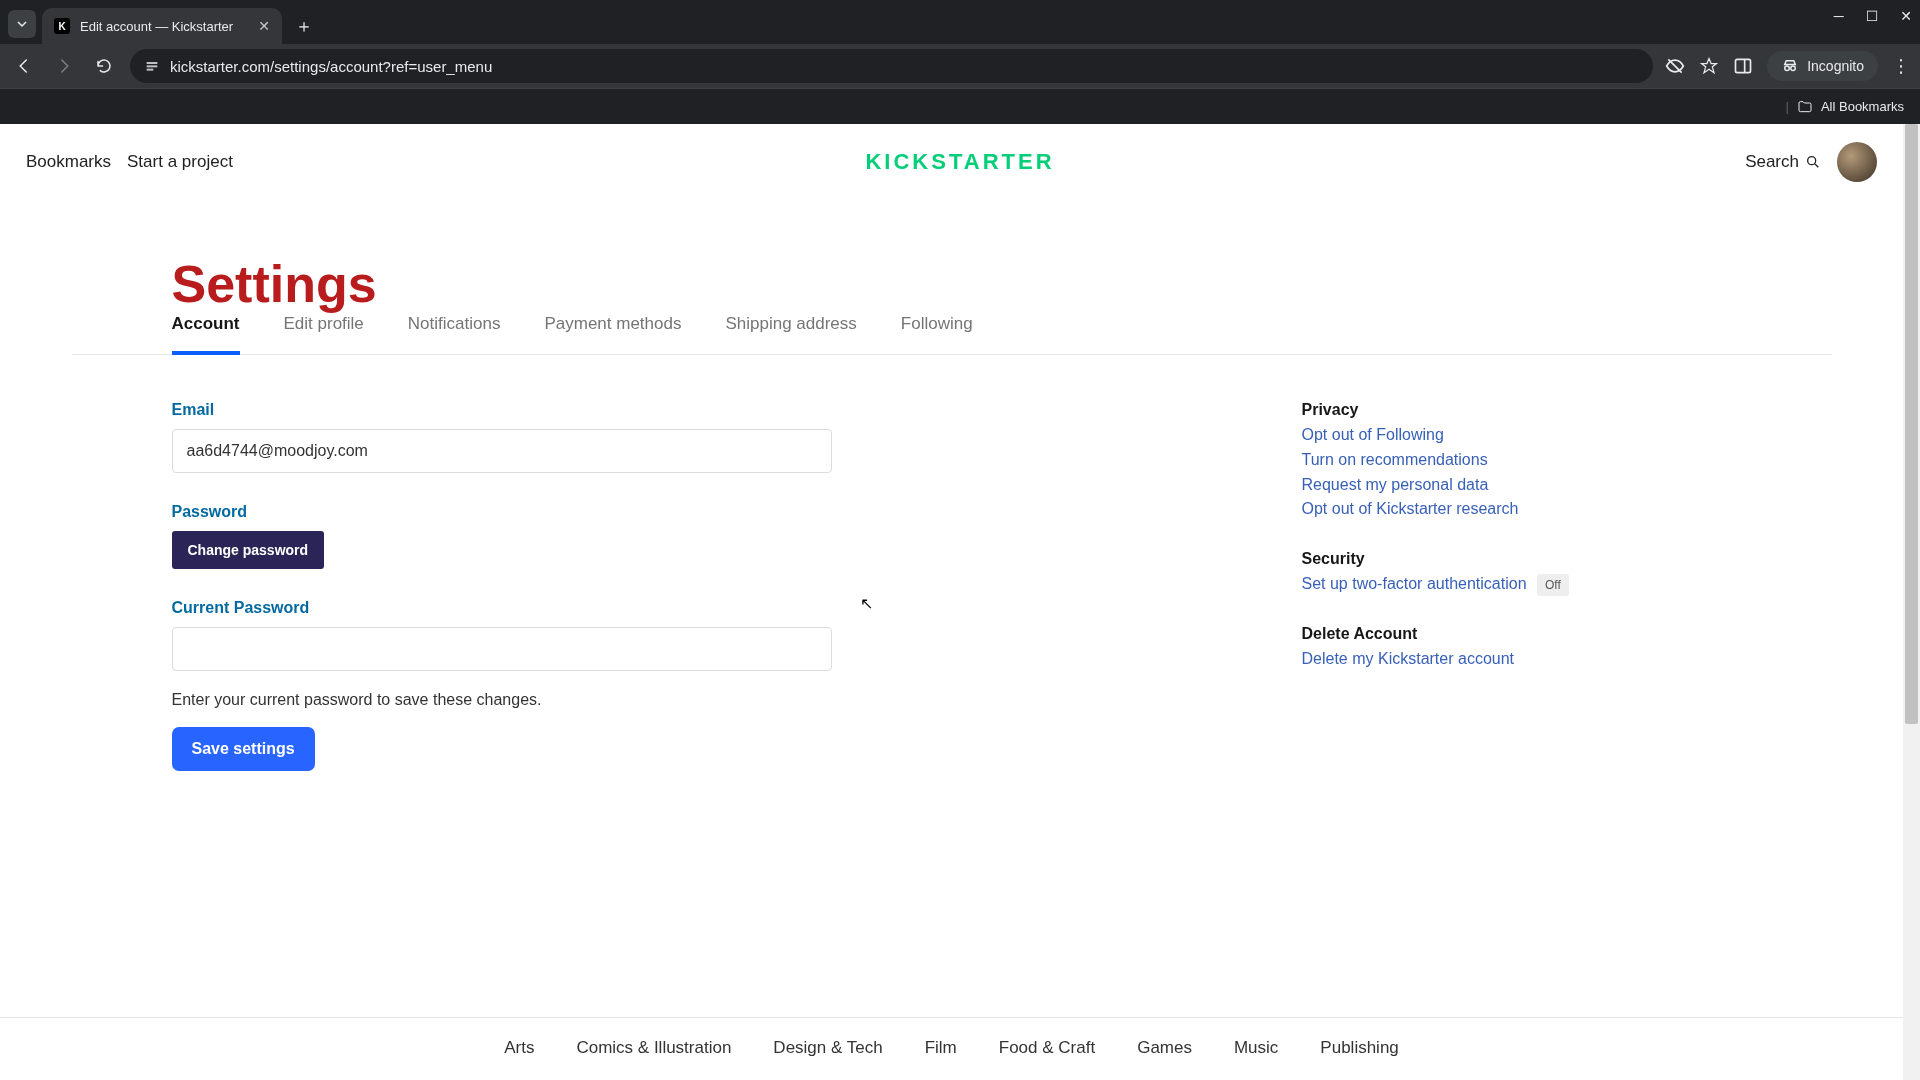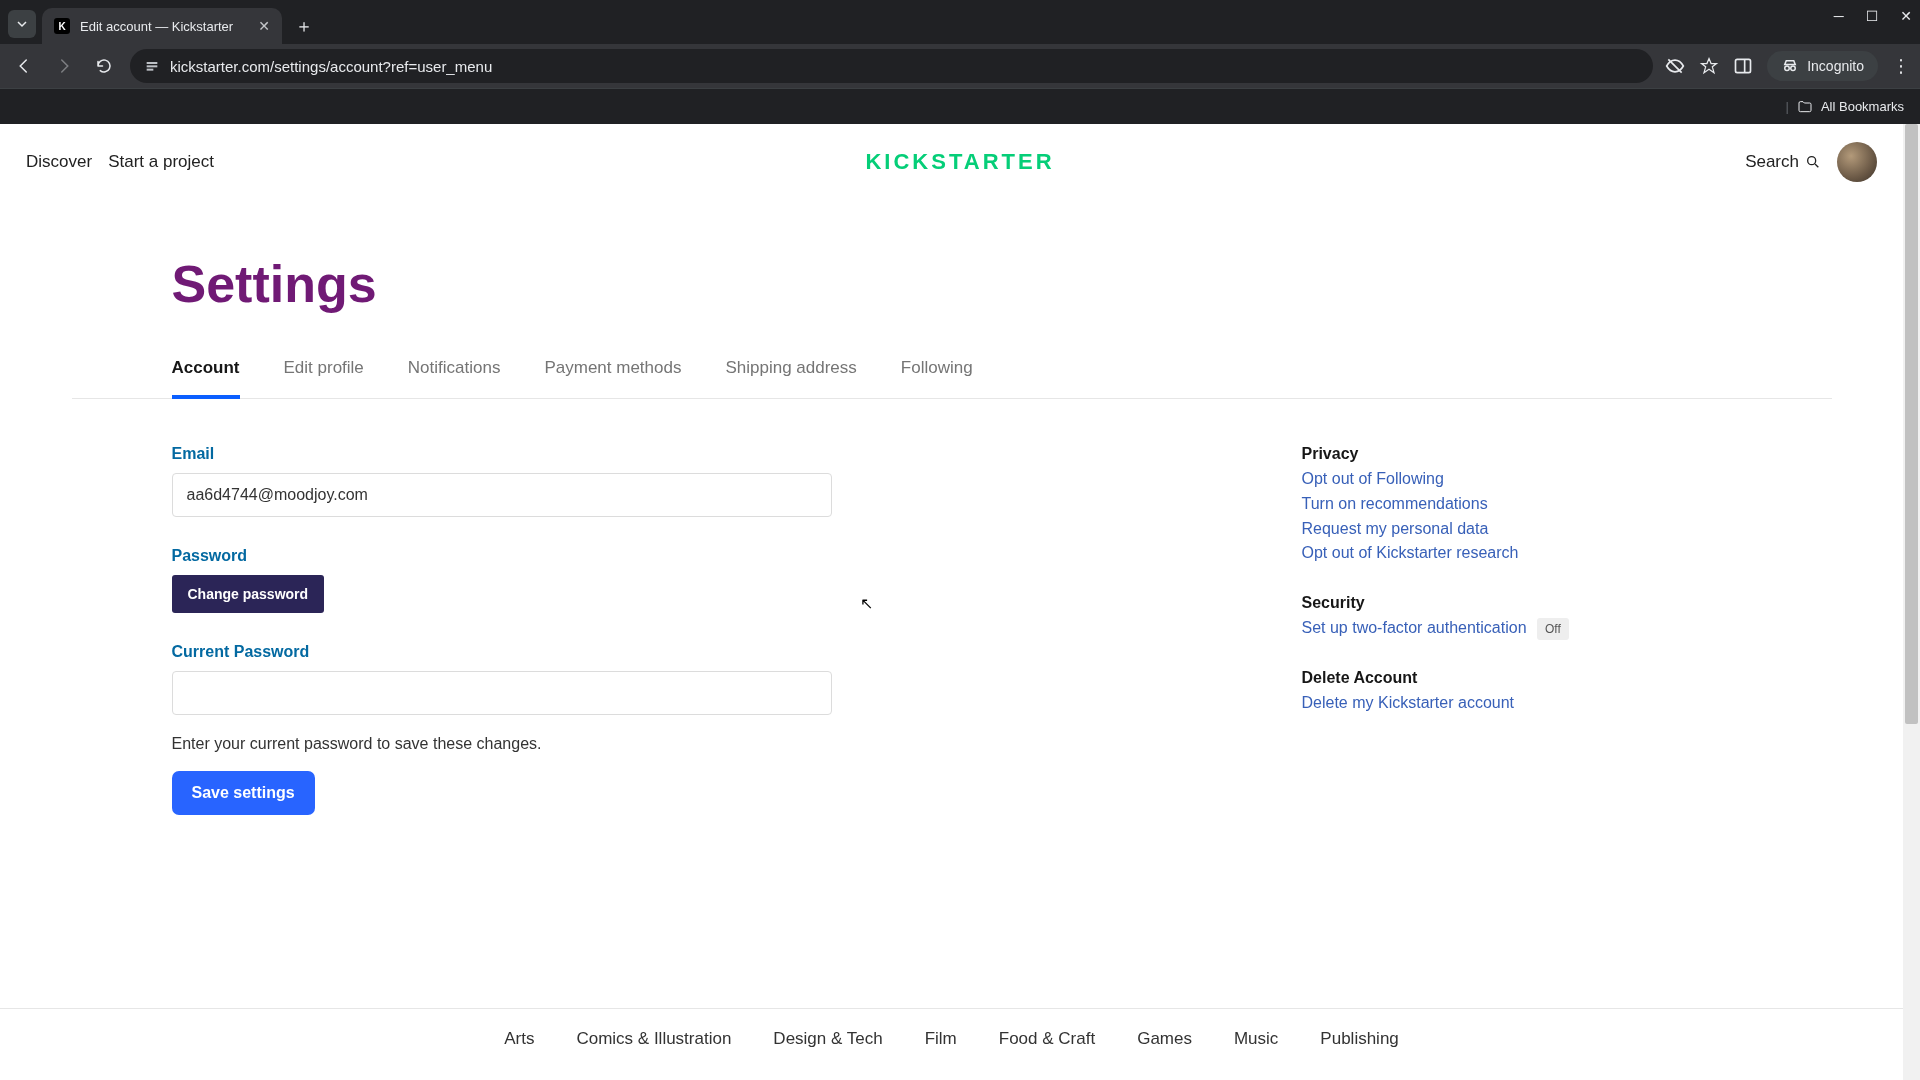--- a/index.html
+++ b/index.html
@@ -39,21 +39,21 @@
   
   .site-header{ display:flex; align-items:center; justify-content:space-between; padding:0 26px; height:76px; border-bottom:1px solid transparent;}
   .site-header .left, .site-header .right{display:flex; align-items:center; gap:16px; font-size:17px; color:#222;}
   .site-header a{color:#222; text-decoration:none; cursor:pointer;}
   .brand{ position:absolute; left:50%; transform:translateX(-50%); }
   .brand-text{ font-family: Arial, sans-serif; font-weight:900; letter-spacing:3px; font-size:22px; color:#05ce78;}
   .avatar{ width:40px; height:40px; border-radius:50%; background: radial-gradient(circle at 35% 35%, #b39a7a 0%, #6b5946 60%, #3b3128 100%); cursor:pointer;}
 
   
   .content{ max-width:1760px; margin:0 auto; padding: 30px 100px 0 100px; position:relative;}
-  h1.settings{ font-size:52px; font-weight:700; color:#701a75; margin-top:24px; margin-bottom:44px;}
+  h1.settings{ font-size:52px; font-weight:700; color:#b91c1c; margin-top:24px; }
 
   .tabs{ display:flex; gap:44px; border-bottom:1px solid #e6e6e6; margin:0 -100px; padding:0 100px;}
   .tabs .tabi{ padding: 0 0 20px 0; font-size:17px; color:#757575; cursor:pointer; position:relative;}
   .tabs .tabi.active{ color:#171717; font-weight:700;}
   .tabs .tabi.active::after{ content:""; position:absolute; left:0; right:0; bottom:-1px; height:4px; background:#0b5fff;}
 
   .cols{ display:flex; justify-content:space-between; padding-top:46px;}
   .col-left{ width:660px;}
   .col-right{ width:430px;}
 
@@ -63,21 +63,21 @@
   .btn-dark{ background:#2b2557; color:#fff; border:none; padding:11px 16px; font-size:14px; font-weight:600; border-radius:3px; cursor:pointer;}
   .help{ font-size:16px; color:#333; margin-top:20px;}
   .btn-primary{ background:#2864ff; color:#fff; border:none; padding:13px 20px; font-size:16px; font-weight:600; border-radius:7px; cursor:pointer;}
 
   .side-h{ font-size:16px; font-weight:700; color:#171717; margin-bottom:4px;}
   .side-links{ margin-bottom:28px;}
   .side-links a{ display:block; color:#3860b8; text-decoration:none; font-size:16px; line-height:1.55; cursor:pointer;}
   .badge-off{ display:inline-block; background:#eee; color:#555; font-size:12px; padding:2px 8px; border-radius:3px; margin-left:6px; vertical-align:middle;}
 
   
-  .footer-nav{ position:absolute; bottom:9px; left:0; right:17px; border-top:1px solid #e6e6e6; background:#fff; display:flex; justify-content:center; gap:42px; padding:20px 0 22px; font-size:17px; color:#333;}
+  .footer-nav{ position:absolute; bottom:0; left:0; right:17px; border-top:1px solid #e6e6e6; background:#fff; display:flex; justify-content:center; gap:42px; padding:20px 0 22px; font-size:17px; color:#333;}
   .footer-nav span{cursor:pointer;}
 
   
   .cursor{ position:absolute; left:860px; top:470px; font-size:16px; pointer-events:none;}
 
   svg{display:block;}
 </style>
 </head>
 <body>
 
@@ -163,21 +163,21 @@
       </svg>
     <span>All Bookmarks</span>
   </div>
 </div>
 
 <div class="page-wrap">
   <div class="page">
 
     <div class="site-header">
       <div class="left">
-        <a>Discover</a>
+        <a>Bookmarks</a>
         <a>Start a project</a>
       </div>
       <div class="brand">
         <span class="brand-text">KICKSTARTER</span>
       </div>
       <div class="right">
         <a style="display:flex;align-items:center;gap:6px;">
           <span>Search</span>
           <svg width="16" height="16" viewBox="0 0 24 24">
               <circle cx="10" cy="10" r="6" stroke="#222" stroke-width="2" fill="none"></circle>

